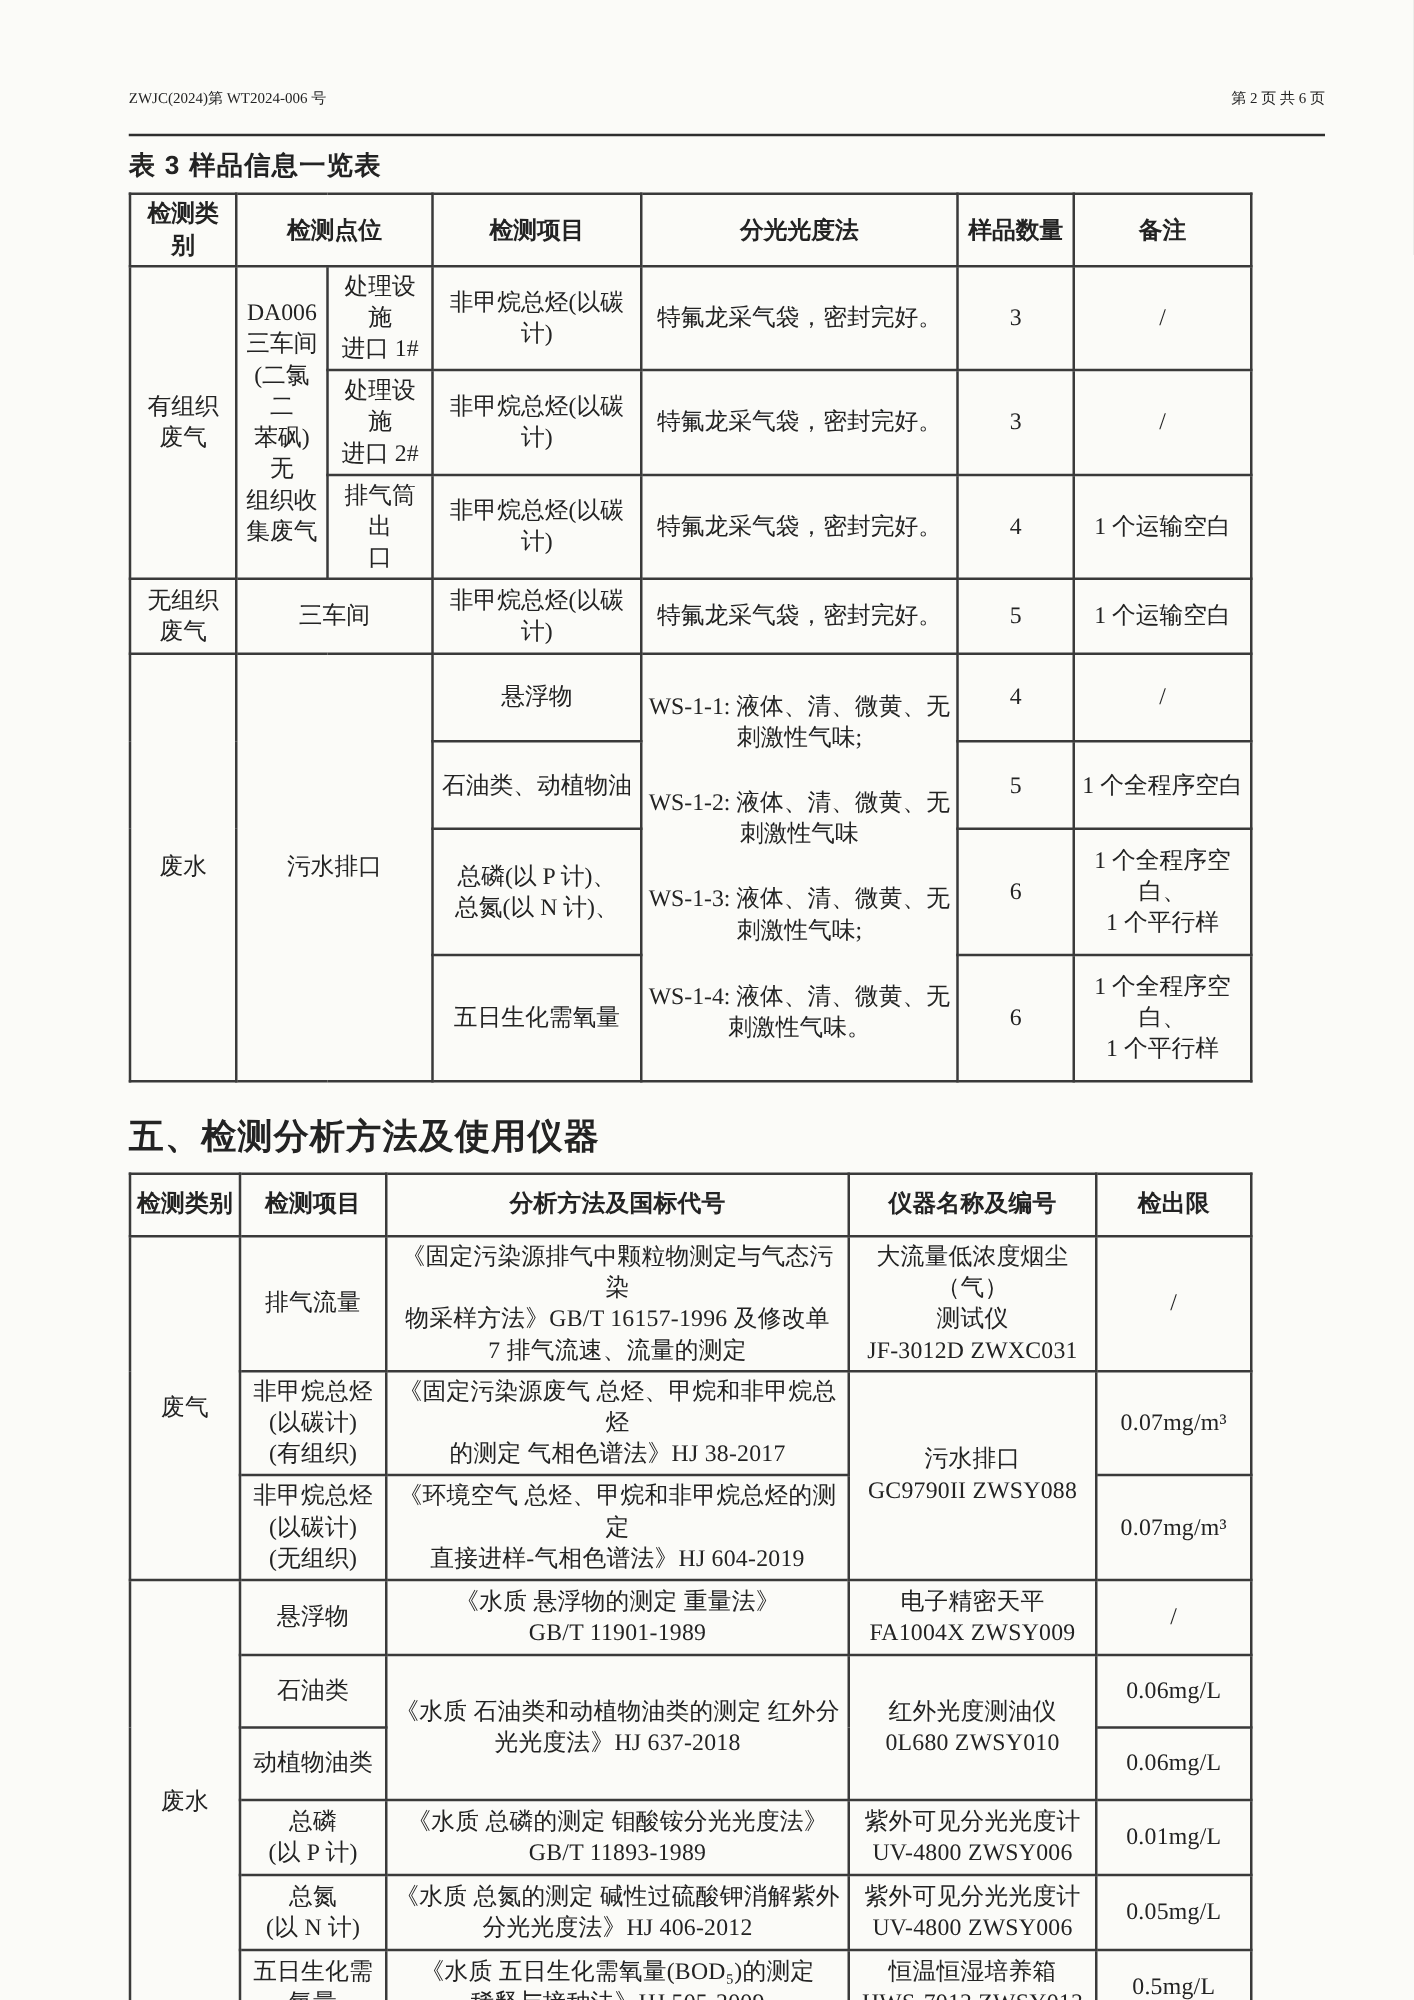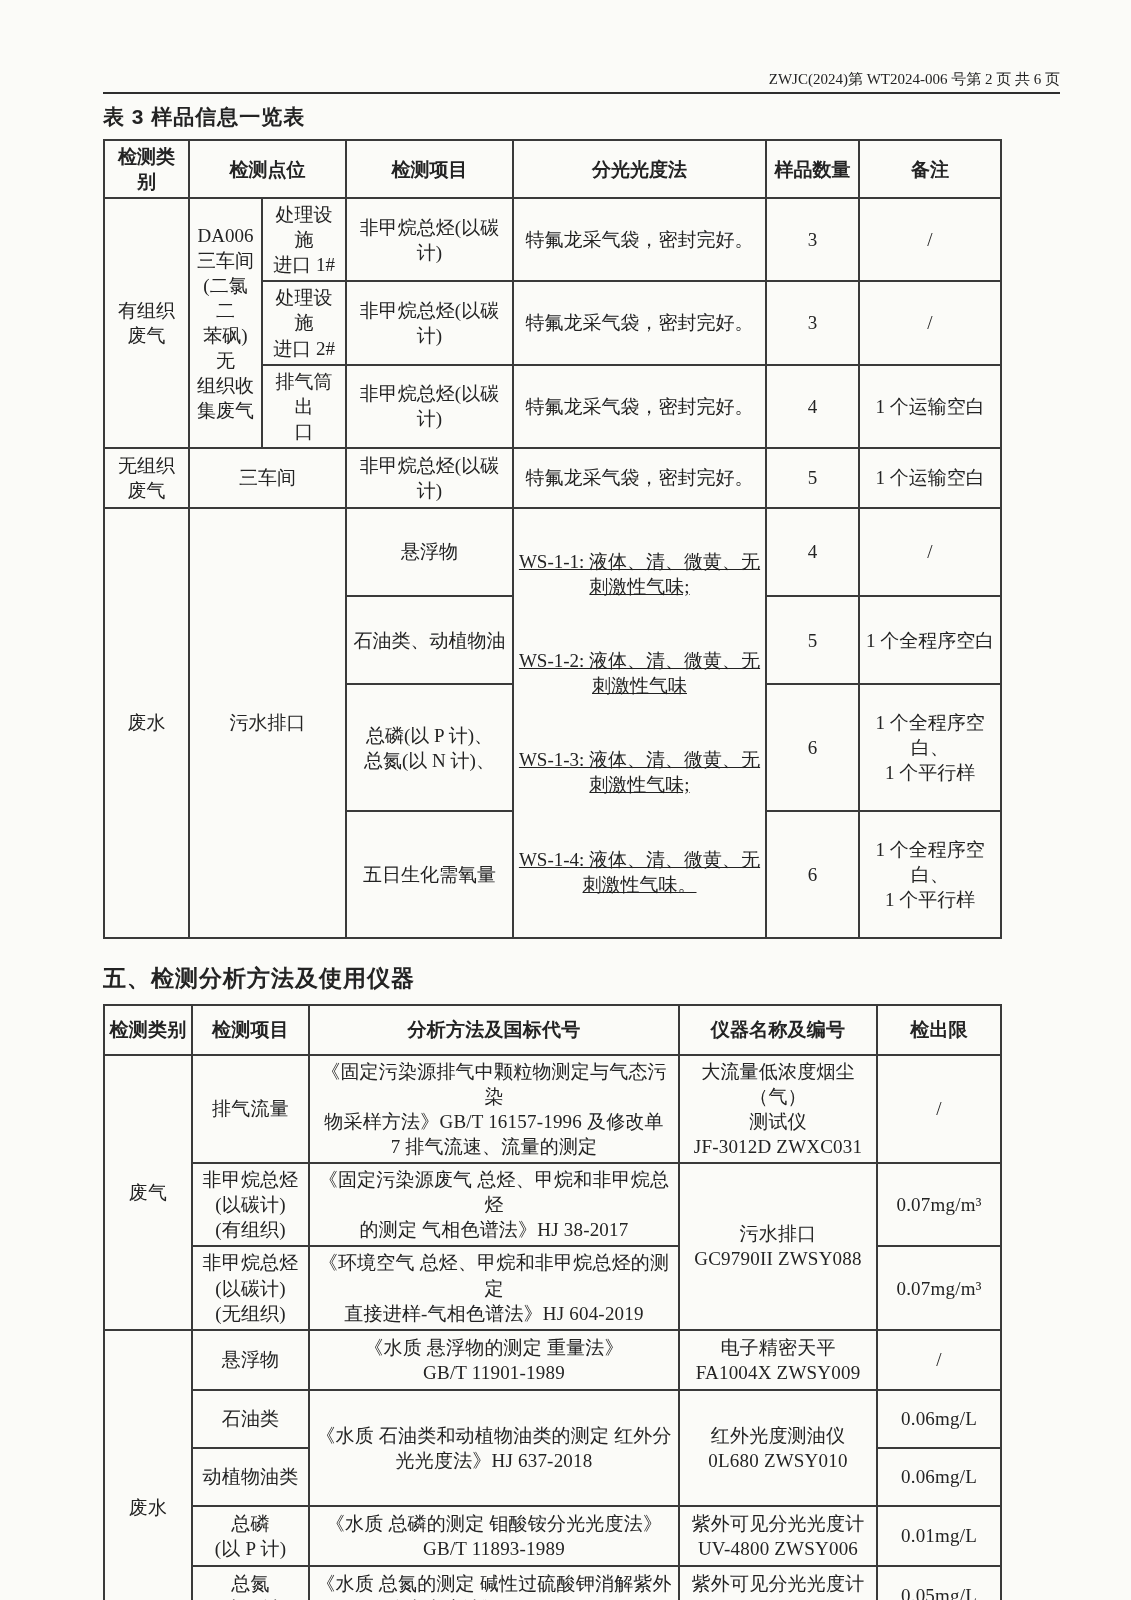--- a/index.html
+++ b/index.html
@@ -10,38 +10,38 @@
     background:#fbfbf8;
     box-sizing:border-box;
     padding:70px 0 0 103px;
     font-family:"Liberation Serif","DejaVu Serif",serif;
     color:#232323;
     overflow:hidden;
   }
   .content { width:897px; }
   .pg-header {
     width:957px;
-    display:flex; justify-content:flex-end; align-items:flex-end;
-    font-size:15px;
+    display:flex; justify-content:space-between; align-items:flex-end;
+    font-size:12px;
     border-bottom:2.5px solid #2e2e2e;
-    padding-bottom:3px;
+    padding-bottom:20px;
   }
   .tbl-title {
     width:897px;
     text-align:left;
     font-family:"Liberation Sans","DejaVu Sans",sans-serif;
     font-weight:700;
     font-size:21px;
     margin:9px 0 8px 0;
     letter-spacing:1px;
   }
   .sec-heading {
     font-family:"Liberation Sans","DejaVu Sans",sans-serif;
     font-weight:700;
-    font-size:23px;
+    font-size:28px;
     margin:24px 0 10px 0;
     letter-spacing:1px;
   }
   table.tbl {
     width:897px;
     border-collapse:collapse;
     table-layout:fixed;
   }
   .tbl th, .tbl td {
     border:2px solid #3a3a3a;
@@ -55,21 +55,21 @@
   }
   .tbl th {
     font-family:"Liberation Sans","DejaVu Sans",sans-serif;
     font-weight:700;
     height:42px;
     white-space:normal;
   }
   .h52 td { height:52px; }
   .h50 td { height:50px; }
   .status-cell { padding:2px 2px; }
-  .status-cell .entry { margin:12px 0;text-decoration:underline; }
+  .status-cell .entry { margin:1px 0; }
   .mg3 { letter-spacing:0.2px; }
 </style>
 </head>
 <body>
 
 <div class="page">
 
   <div class="pg-header">
     <span>ZWJC(2024)第 WT2024-006 号</span>
     <span>第 2 页 共 6 页</span>

